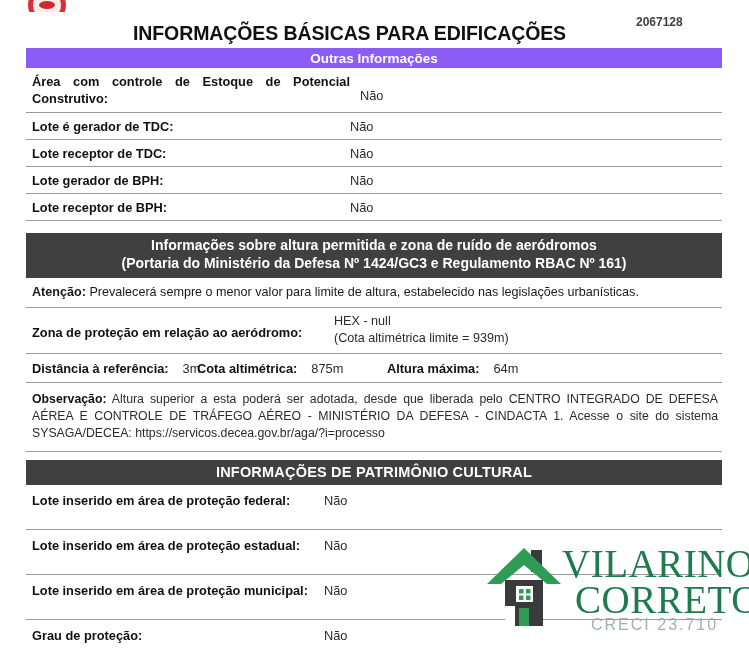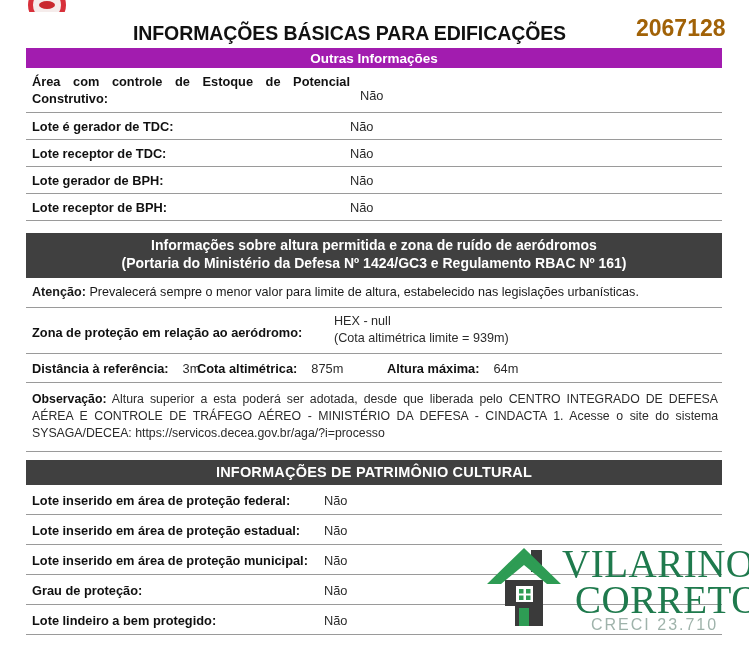--- a/index.html
+++ b/index.html
@@ -65,23 +65,23 @@
     font-size: 19.5px;
     font-weight: bold;
     letter-spacing: -0.1px;
     color: #111;
     white-space: nowrap;
   }
   .doc-number {
     position: absolute;
     left: 636px;
     top: 1px;
-    font-size: 23px;
-    font-weight: bold;
-    color: #a16207;
+    font-size: 12px;
+    font-weight: bold;
+    color: #404040;
     white-space: nowrap;
   }
 
   
   .sheet {
     position: absolute;
     left: 26px;
     top: 48px;
     width: 696px;
   }
@@ -89,21 +89,21 @@
   
   .band {
     box-sizing: border-box;
     width: 100%;
     color: #ffffff;
     font-weight: bold;
     text-align: center;
     line-height: 1.26;
   }
   .band.light {
-    background: #a21caf;
+    background: #8b5cf6;
     height: 20px;
     font-size: 13.5px;
     padding-top: 2px;
   }
   .band.dark {
     background: #404040;
     font-size: 14px;
     padding: 4px 6px 5px 6px;
   }
   .band.dark.single {
@@ -192,21 +192,21 @@
   }
   .obs b { color: #111; font-weight: bold; }
 
   
   .crow {
     box-sizing: border-box;
     width: 100%;
     border-bottom: 1.5px solid #9a9a9a;
     display: flex;
     align-items: baseline;
-    padding: 8px 2px 6px 6px;
+    padding: 8px 2px 21px 6px;
     font-size: 12.8px;
     position: relative;
     z-index: 2;
   }
   .crow .lbl {
     font-weight: bold;
     color: #111;
     white-space: nowrap;
   }
   .crow .val {

